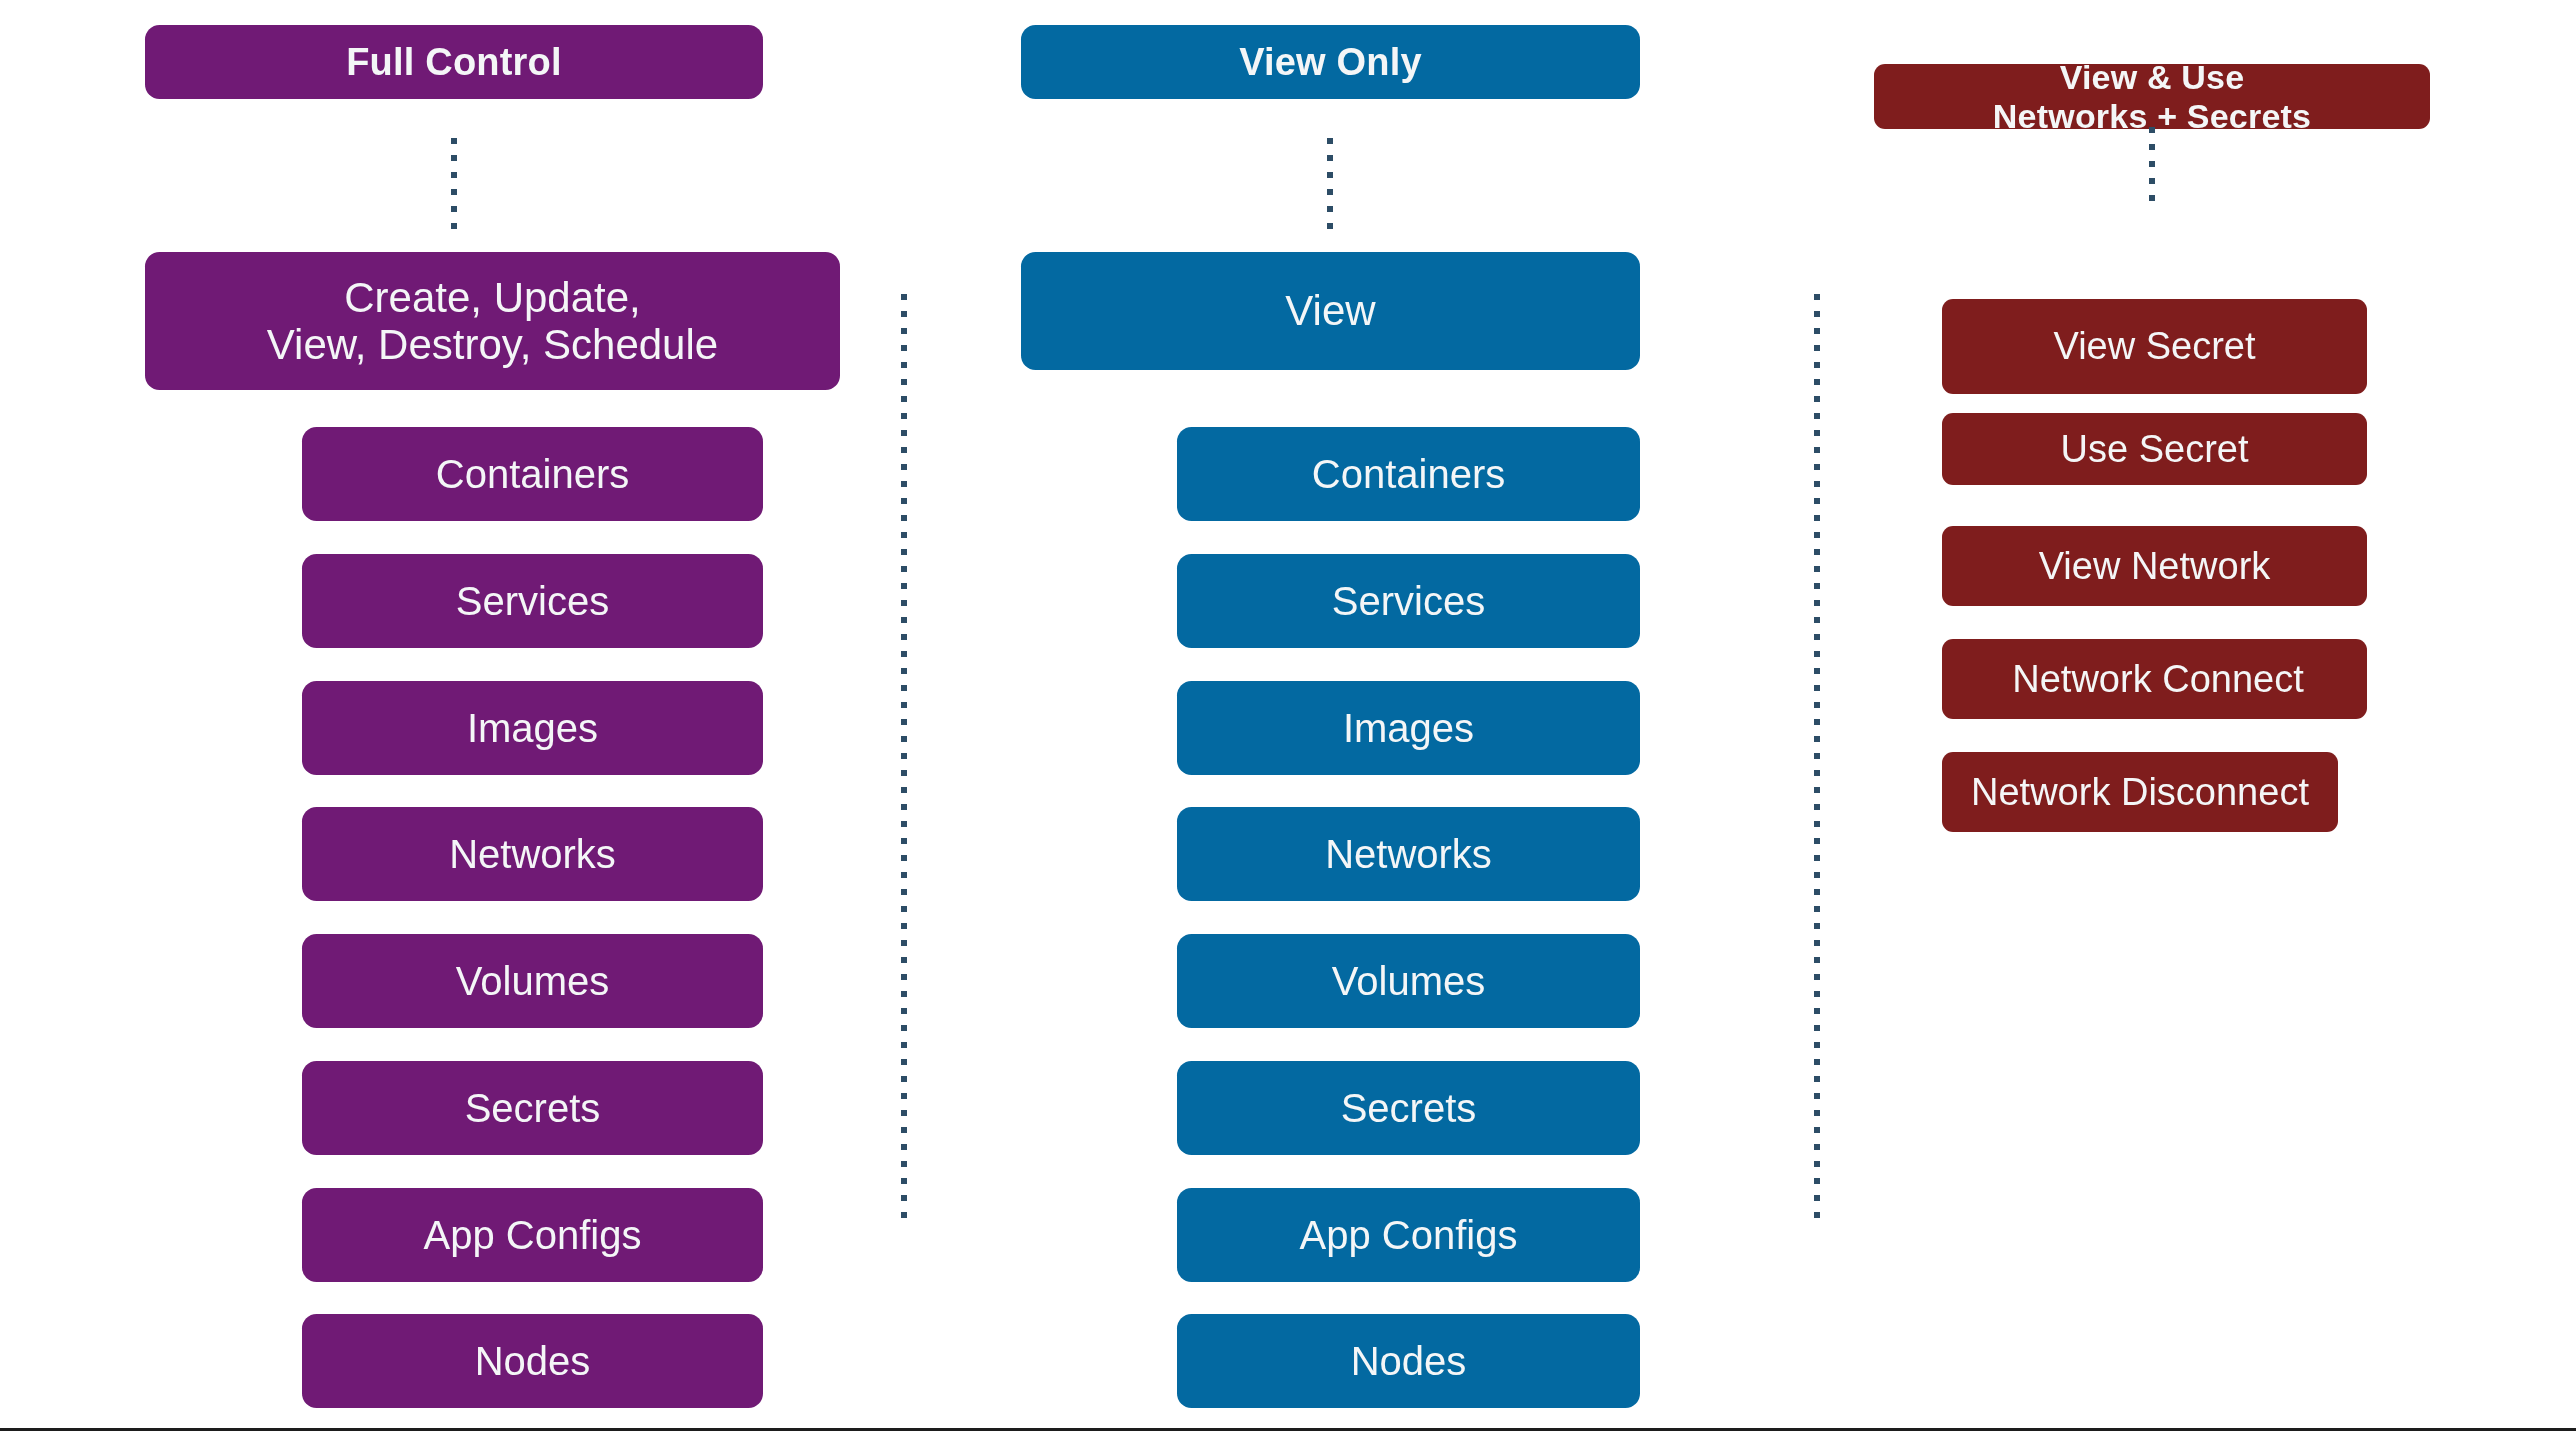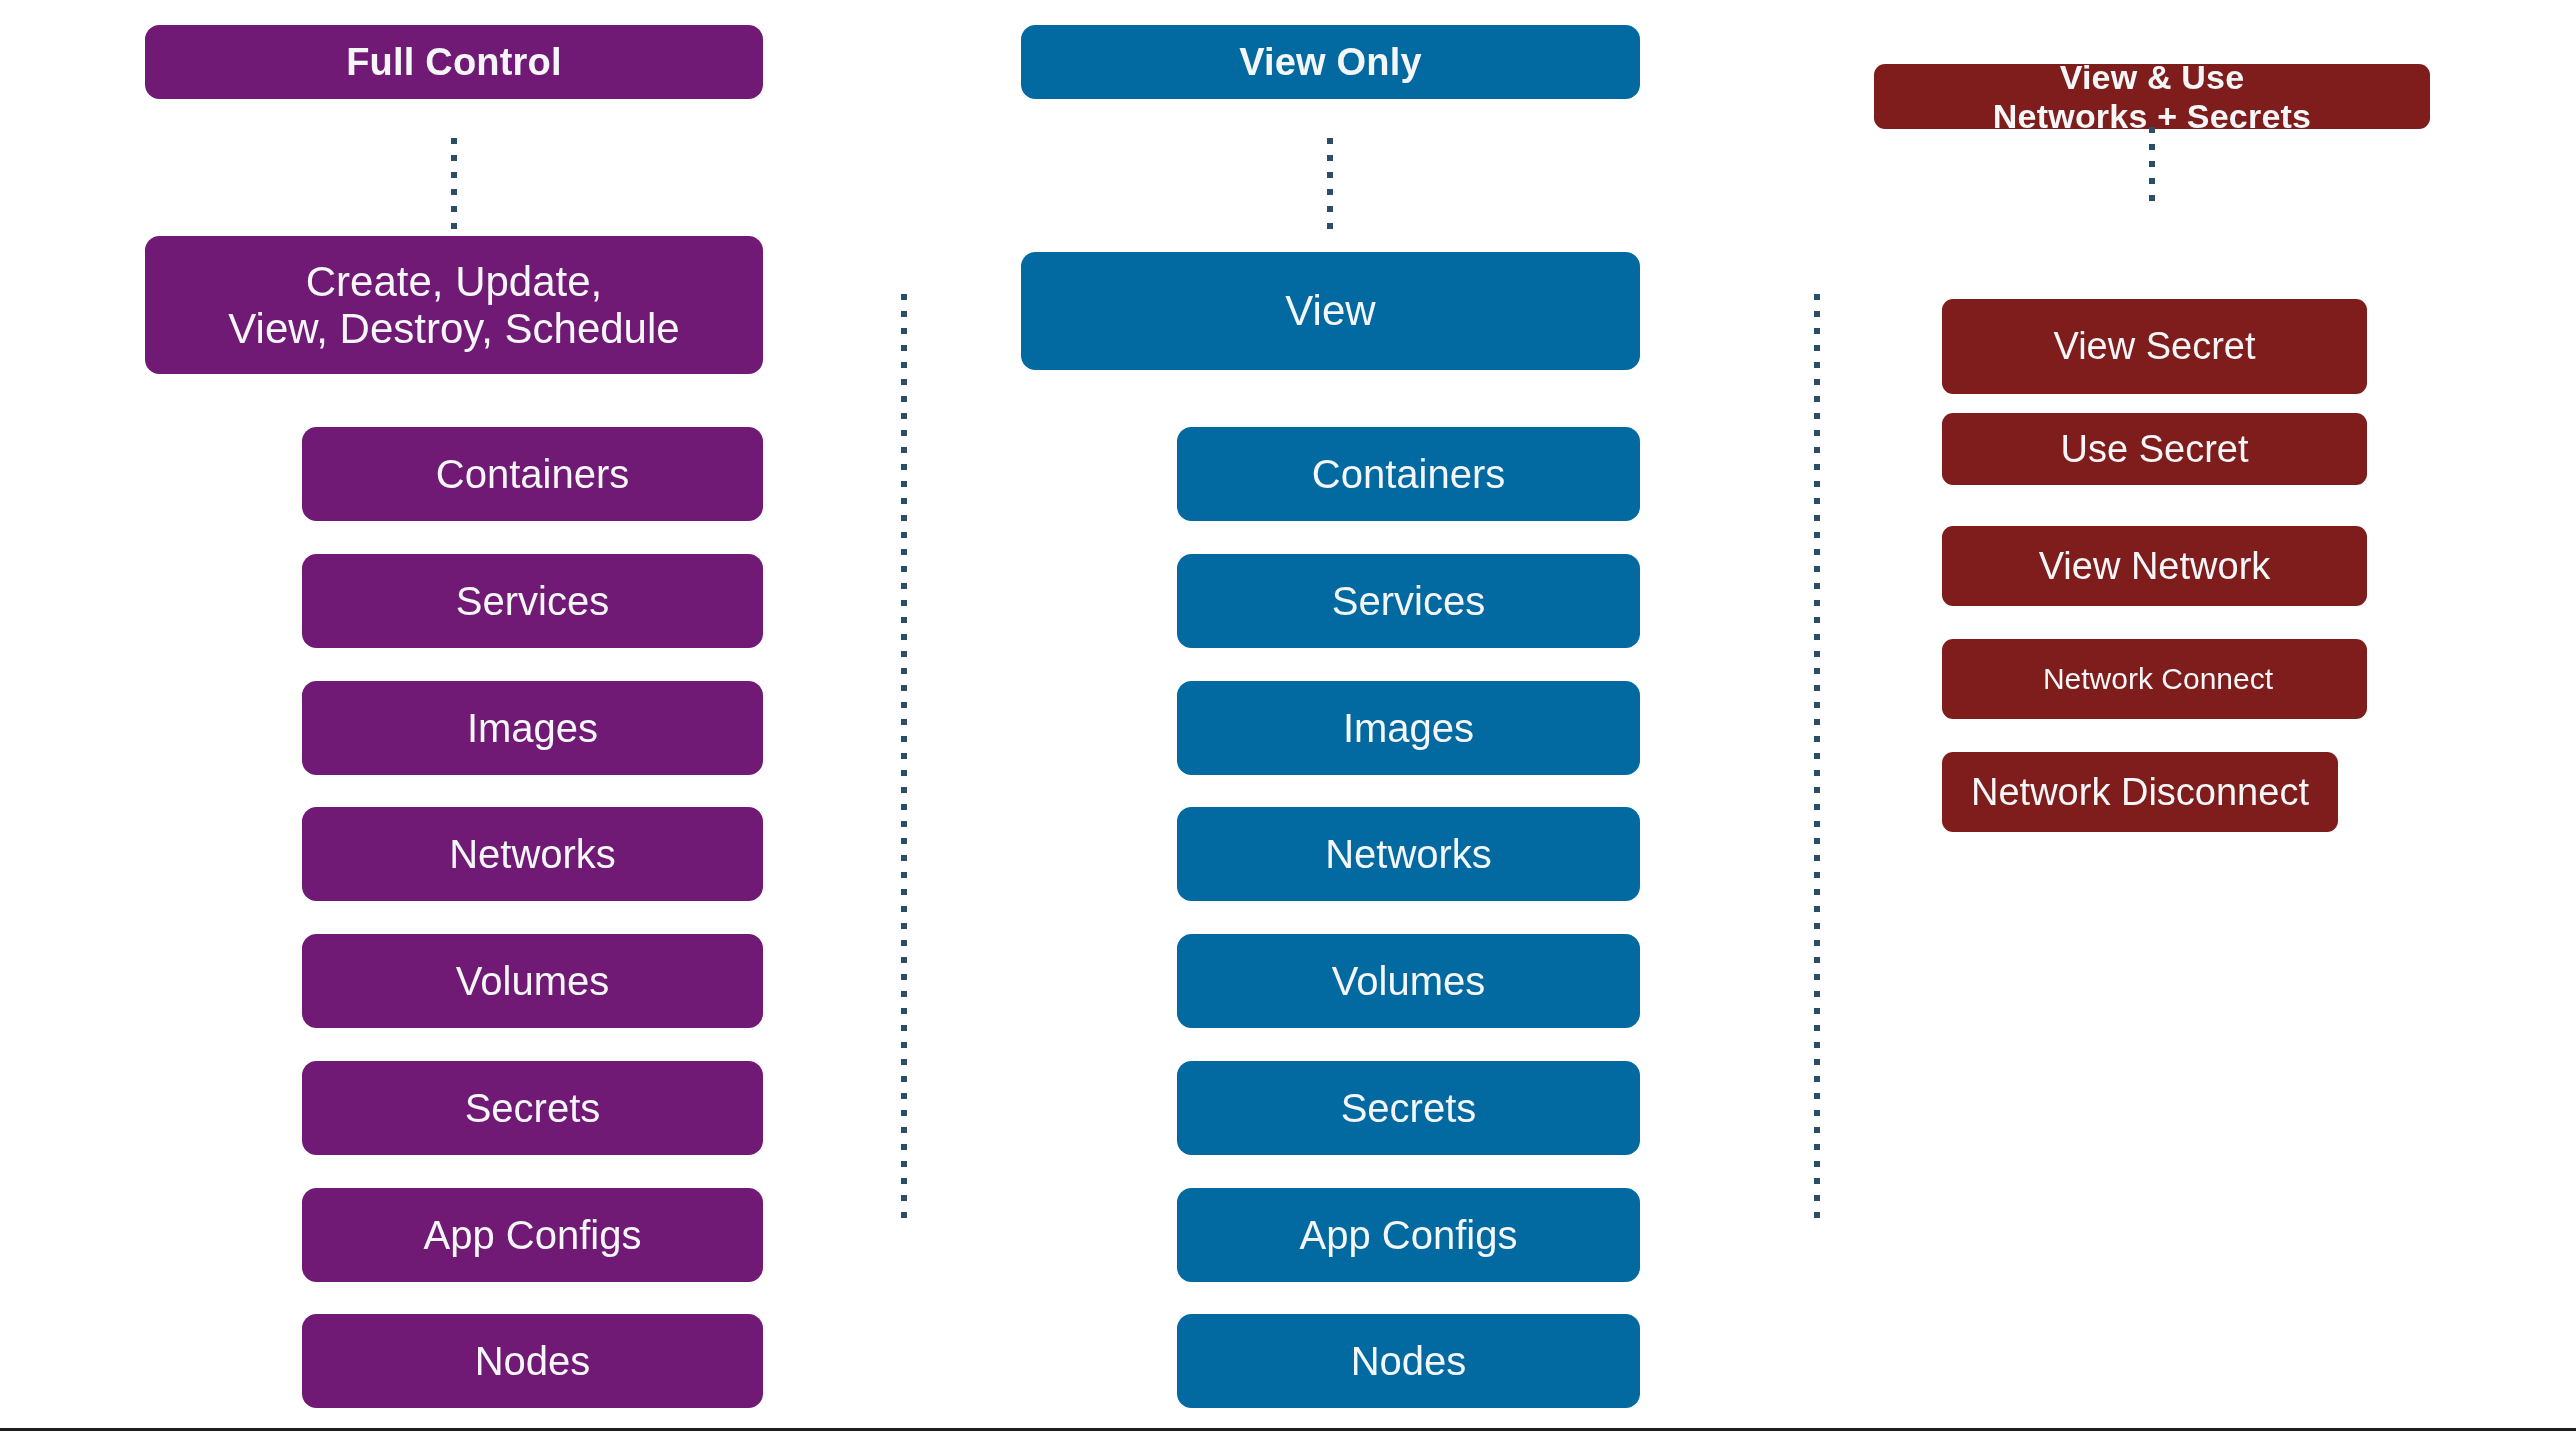--- a/index.html
+++ b/index.html
@@ -83,21 +83,21 @@
 </style>
 </head>
 <body>
 
 <div id="canvas">
 
   <div class="box header-box c1" style="left:145px; top:25px; width:618px; height:74px;">Full Control</div>
 
   <div class="dotted-v" style="left:451px; top:138px; height:94px;"></div>
 
-  <div class="box lead-box c1" style="left:145px; top:236px; width:618px; height:138px;">Create, Update,
+  <div class="box lead-box c1" style="left:145px; top:252px; width:695px; height:138px;">Create, Update,
 View, Destroy, Schedule</div>
 
   <div class="box item-box c1" style="left:302px; top:427px; width:461px; height:94px;">Containers</div>
   <div class="box item-box c1" style="left:302px; top:554px; width:461px; height:94px;">Services</div>
   <div class="box item-box c1" style="left:302px; top:681px; width:461px; height:94px;">Images</div>
   <div class="box item-box c1" style="left:302px; top:807px; width:461px; height:94px;">Networks</div>
   <div class="box item-box c1" style="left:302px; top:934px; width:461px; height:94px;">Volumes</div>
   <div class="box item-box c1" style="left:302px; top:1061px; width:461px; height:94px;">Secrets</div>
   <div class="box item-box c1" style="left:302px; top:1188px; width:461px; height:94px;">App Configs</div>
   <div class="box item-box c1" style="left:302px; top:1314px; width:461px; height:94px;">Nodes</div>
@@ -122,19 +122,19 @@
   <div class="dotted-v" style="left:1814px; top:294px; height:928px;"></div>
 
   <div class="box header-box c3" style="left:1874px; top:18px; width:556px; height:65px; border-radius:11px; font-size:34px;">View &amp; Use
 Networks + Secrets</div>
 
   <div class="dotted-v" style="left:2149px; top:127px; height:76px;"></div>
 
   <div class="box item-box c3" style="left:1942px; top:253px; width:425px; height:95px; border-radius:11px; font-size:38px;">View Secret</div>
   <div class="box item-box c3" style="left:1942px; top:367px; width:425px; height:72px; border-radius:11px; font-size:38px;">Use Secret</div>
   <div class="box item-box c3" style="left:1942px; top:480px; width:425px; height:80px; border-radius:11px; font-size:38px;">View Network</div>
-  <div class="box item-box c3" style="left:1942px; top:593px; width:425px; height:80px; border-radius:11px; font-size:30px;padding-left:16px;">Network Connect</div>
+  <div class="box item-box c3" style="left:1942px; top:593px; width:425px; height:80px; border-radius:11px; font-size:38px;padding-left:16px;">Network Connect</div>
   <div class="box item-box c3" style="left:1942px; top:706px; width:396px; height:80px; border-radius:11px; font-size:38px;">Network Disconnect</div>
 
   <div class="bottom-rule" style="top:1428px;"></div>
 
 </div>
 
 
 </body></html>

